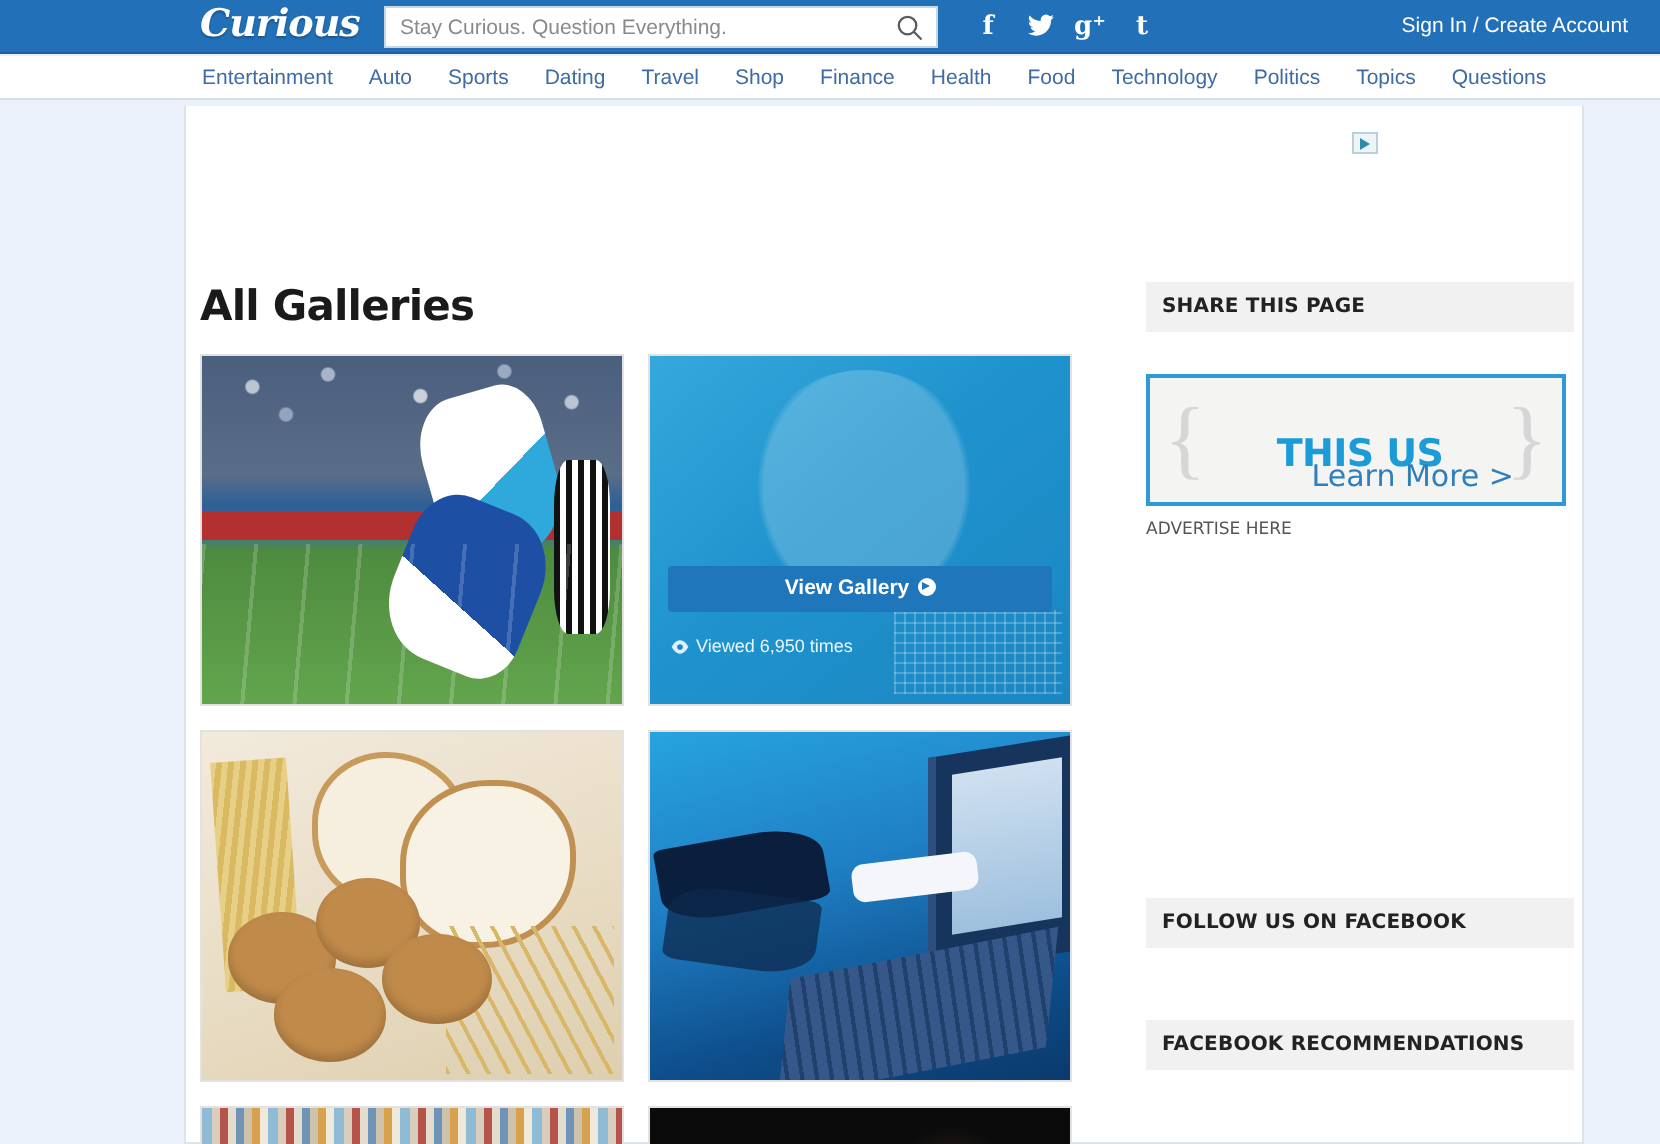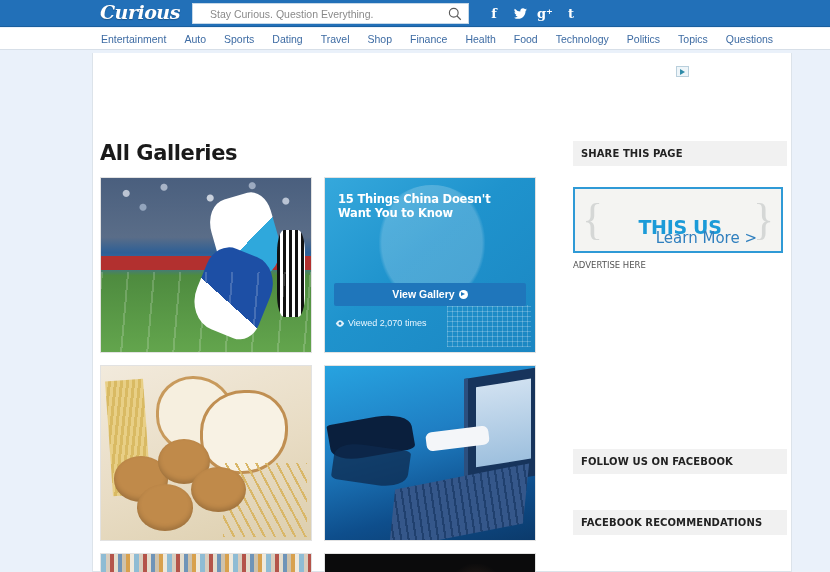--- a/index.html
+++ b/index.html
@@ -33,21 +33,21 @@
     position: absolute; left: 192px; top: 3px;
     width: 277px; height: 21px;
     background: #ffffff;
     border: 1px solid #c5d8e8;
   }
   .searchwrap input {
     position: absolute; left: 0; top: 0;
     width: 250px; height: 19px;
     border: 0; outline: 0;
     background: transparent;
-    padding-left: 17px;
+    padding-left: 7px;
     font-family: "Liberation Sans", sans-serif;
     font-size: 10.5px;
     color: #666;
   }
   .searchwrap input::placeholder { color: #8a8a8a; opacity: 1; }
   .search-icon {
     position: absolute; right: 6px; top: 3px;
     width: 14px; height: 14px;
   }
   .social {
@@ -334,20 +334,21 @@
 
   <div class="social s-fb">f</div>
   <div class="social s-tw">
     <svg width="13" height="11" viewBox="0 0 16 13" style="vertical-align:-1px">
       <path d="M16 1.6a6.4 6.4 0 0 1-1.9.5A3.3 3.3 0 0 0 15.5.3a6.6 6.6 0 0 1-2.1.8A3.3 3.3 0 0 0 7.8 4a9.3 9.3 0 0 1-6.8-3.4A3.3 3.3 0 0 0 2 5a3.3 3.3 0 0 1-1.5-.4 3.3 3.3 0 0 0 2.6 3.2 3.3 3.3 0 0 1-1.5.1 3.3 3.3 0 0 0 3 2.3A6.6 6.6 0 0 1 0 11.6a9.3 9.3 0 0 0 5 1.5c6 0 9.4-5.1 9.2-9.7A6.6 6.6 0 0 0 16 1.6z" fill="#ffffff"></path>
     </svg>
   </div>
   <div class="social s-gp">g⁺</div>
   <div class="social s-tm">t</div>
 
+  <div class="signin">Sign In / Create Account</div>
 </div>
 
 <div class="navbar">
   <div class="navinner">
     <span class="navitem">Entertainment</span><span class="navitem">Auto</span><span class="navitem">Sports</span><span class="navitem">Dating</span><span class="navitem">Travel</span><span class="navitem">Shop</span><span class="navitem">Finance</span><span class="navitem">Health</span><span class="navitem">Food</span><span class="navitem">Technology</span><span class="navitem">Politics</span><span class="navitem">Topics</span><span class="navitem">Questions</span><span class="navitem">Quizzes</span><span class="navitem">Galleries</span>
   </div>
 </div>
 
 <div class="pagebg"></div>
 
@@ -369,29 +370,28 @@
         <div class="fb-ref"></div>
       </div>
     </div>
 
     <div class="card c-r0c1">
       <div class="thumb ph-china">
         <div class="face"></div>
         <div class="grid-art"></div>
       </div>
       <div class="overlay">
-        <div class="ov-title">15 Things China Doesn't Want You to Know</div>
         <div class="ov-btn">
           <span>View Gallery</span><span class="circ"></span>
         </div>
         <div class="ov-views">
           <svg class="eye-icon" viewBox="0 0 12 8">
             <path d="M6 0C3 0 1 4 1 4s2 4 5 4 5-4 5-4-2-4-5-4z" fill="#dff0fb"></path>
             <circle cx="6" cy="4" r="1.7" fill="#1b86c2"></circle>
-          </svg><span>Viewed 2,070 times</span>
+          </svg><span>Viewed 6,950 times</span>
         </div>
       </div>
     </div>
 
     <div class="card c-r1c0">
       <div class="thumb ph-bread">
         <div class="pasta"></div>
         <div class="slice1"></div>
         <div class="slice2"></div>
         <div class="wheat"></div>

